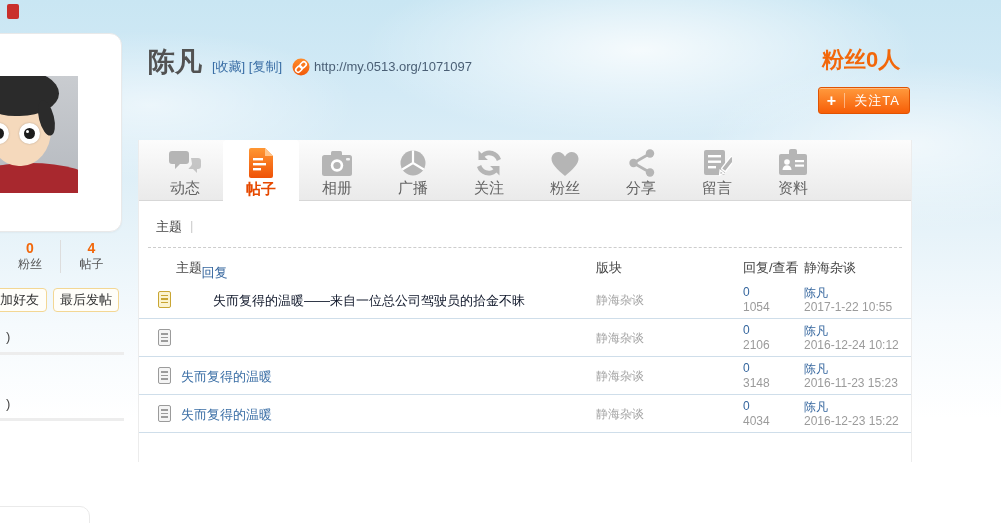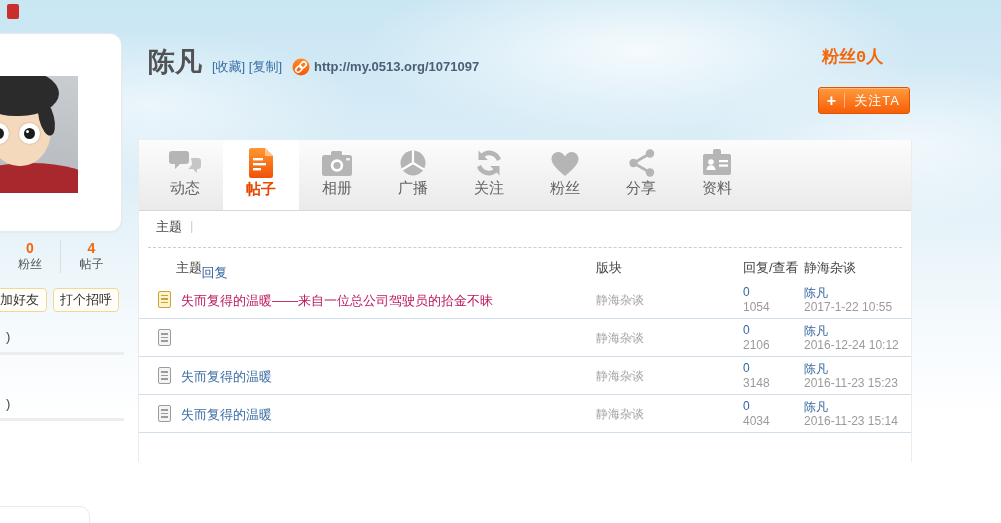--- a/index.html
+++ b/index.html
@@ -53,33 +53,33 @@
   .sline { position:absolute; left:0; width:124px; height:3px; background:#ededed; }
   .sline.s1 { top:352px; } .sline.s2 { top:418px; }
   .bottom-card { position:absolute; left:-30px; top:506px; width:120px; height:40px;
     background:#fff; border:1px solid #eaeaea; border-radius:10px; }
 
   
   .p-name { position:absolute; left:148px; top:44px; font-size:27px; font-weight:bold; color:#525252; }
   .p-actions { position:absolute; left:212px; top:58px; font-size:13px; }
   .p-actions a { color:#3a6ea5; text-decoration:none; cursor:pointer; }
   .chain-wrap { position:absolute; left:292px; top:58px; width:18px; height:18px; }
-  .p-url { position:absolute; left:314px; top:59px; font-size:13px; font-weight:bold; color:#4a5f75; text-decoration:none; cursor:pointer; }
-  .fans-label { position:absolute; left:822px; top:45px; font-size:17px; font-weight:bold; color:#f2670a;font-family:Liberation Mono, monospace; }
+  .p-url { position:absolute; left:314px; top:59px; font-size:13px; font-weight:normal; color:#4a5f75; text-decoration:none; cursor:pointer; }
+  .fans-label { position:absolute; left:822px; top:45px; font-size:22px; font-weight:bold; color:#f2670a; }
   .follow-btn { position:absolute; left:818px; top:87px; width:92px; height:27px; display:flex; align-items:center;
     background:linear-gradient(180deg,#ff9a3d,#f75e07); border:1px solid #e05302; border-radius:3px;
     color:#fff; cursor:pointer; box-shadow:inset 0 1px 0 rgba(255,255,255,.35); }
   .follow-btn .plus { width:26px; text-align:center; font-size:16px; font-weight:bold;
     border-right:1px solid rgba(255,255,255,.45); line-height:15px; }
   .follow-btn .lbl { flex:1; text-align:center; font-size:13px; letter-spacing:1px; }
 
   
   .panel { position:absolute; left:138px; top:140px; width:774px; height:322px; background:#fff;
     border-left:1px solid #ececec; border-right:1px solid #ececec; }
-  .tabstrip { position:relative; height:71px; background:linear-gradient(180deg,#fcfcfc,#eaeaea);
+  .tabstrip { position:relative; height:61px; background:linear-gradient(180deg,#fcfcfc,#eaeaea);
     border-bottom:1px solid #d7d7d7; }
   .tabs { position:absolute; left:8px; top:0; display:flex; align-items:flex-start; }
   .tab { width:76px; height:63px; display:flex; flex-direction:column; align-items:center;
     justify-content:flex-end; padding-bottom:7px; cursor:pointer; }
   .tab .ticon { height:30px; display:flex; align-items:flex-end; margin-bottom:3px; }
   .tab .tlbl { font-size:15px; color:#636363; line-height:16px; }
   .tab.active { height:70px; padding-bottom:13px; background:#fff; border-radius:4px 4px 0 0;
     position:relative; z-index:2; }
   .tab.active .tlbl { color:#e64900; font-weight:bold; }
   .ticon svg .g { fill:#b5b5b5; }
@@ -98,21 +98,21 @@
   .rows { position:absolute; top:141px; left:0; width:100%; }
   .trow { position:relative; height:38px; border-bottom:1px solid #cfdeea; }
   .doc-ic { position:absolute; left:19px; top:10px; width:13px; height:17px; border-radius:2px; }
   .doc-ic.gold { background:#fbf3cf; border:1px solid #c9a634; }
   .doc-ic.gold::after { content:""; position:absolute; left:2px; right:2px; top:3px; height:9px;
     background:repeating-linear-gradient(to bottom,#c9a634 0 1.5px,transparent 1.5px 3.5px); }
   .doc-ic.gray { background:#f4f4f4; border:1px solid #9b9b9b; }
   .doc-ic.gray::after { content:""; position:absolute; left:2px; right:2px; top:3px; height:9px;
     background:repeating-linear-gradient(to bottom,#9b9b9b 0 1.5px,transparent 1.5px 3.5px); }
   .ttl { position:absolute; left:42px; top:11px; font-size:13px; text-decoration:none; cursor:pointer; }
-  .ttl.t-dark { color:#be185d; }
+  .ttl.t-dark { color:#0f172a;margin-left:32px; }
   .ttl.t-link { color:#3a6ea5; }
   .frm { position:absolute; left:457px; top:11px; font-size:12px; color:#a5a5a5; text-decoration:none; cursor:pointer; }
   .rep { position:absolute; left:604px; top:4px; font-size:12px; color:#35669e; }
   .vws { position:absolute; left:604px; top:19px; font-size:12px; color:#9b9b9b; }
   .pst { position:absolute; left:665px; top:4px; font-size:12px; color:#35669e; text-decoration:none; cursor:pointer; }
   .dte { position:absolute; left:665px; top:19px; font-size:12px; color:#9b9b9b;text-align:center; }
 </style>
 </head>
 <body>
 
@@ -145,21 +145,21 @@
       <div class="v">0</div>
       <div class="t">粉丝</div>
     </div>
     <div class="stat">
       <div class="v">4</div>
       <div class="t">帖子</div>
     </div>
   </div>
 
   <div class="side-btn b1">加好友</div>
-  <div class="side-btn b2">打个招呼</div>
+  <div class="side-btn b2">最后发帖</div>
 
   <div class="frag f1">)</div>
   <div class="sline s1"></div>
   <div class="frag f2">)</div>
   <div class="sline s2"></div>
   <div class="bottom-card"></div>
 
   <div class="p-name">陈凡</div>
   <div class="p-actions">
     <a>[收藏]</a>
@@ -268,20 +268,35 @@
               <path d="M7.5 14L24 4.5M7.5 14L24 23.5" stroke="#b5b5b5" stroke-width="2.6" fill="none"></path>
               <circle class="g" cx="24" cy="4.5" r="4.2"></circle>
               <circle class="g" cx="7.5" cy="14" r="4.2"></circle>
               <circle class="g" cx="24" cy="23.5" r="4.2"></circle>
             </svg>
             </span>
           <span class="tlbl">分享</span>
         </div>
 
 
+        <div class="tab">
+          <span class="ticon">
+            <svg width="30" height="28" viewBox="0 0 30 28">
+              <rect class="g" x="2" y="1" width="21" height="25" rx="2"></rect>
+              <rect class="w" x="6" y="6" width="13" height="2.4"></rect>
+              <rect class="w" x="6" y="11.5" width="13" height="2.4"></rect>
+              <rect class="w" x="6" y="17" width="8" height="2.4"></rect>
+              <g transform="rotate(38 24 17)">
+                <rect class="g" x="22" y="6" width="5" height="16" rx="1" stroke="#fff" stroke-width="1.4"></rect>
+                <path class="g" d="M22 24l2.5 4 2.5-4z" stroke="#fff" stroke-width="1.4"></path>
+              </g>
+            </svg>
+            </span>
+          <span class="tlbl">留言</span>
+        </div>
 
         <div class="tab">
           <span class="ticon">
             <svg width="30" height="28" viewBox="0 0 30 28">
               <rect class="g" x="11" y="0" width="8" height="7" rx="2"></rect>
               <rect class="g" x="1" y="5" width="28" height="21" rx="2"></rect>
               <circle class="w" cx="9" cy="13" r="2.8"></circle>
               <path class="w" d="M4.5 21c0-3.2 2.1-4.8 4.5-4.8s4.5 1.6 4.5 4.8z"></path>
               <rect class="w" x="17" y="11" width="9" height="2.2"></rect>
               <rect class="w" x="17" y="15.5" width="9" height="2.2"></rect>
@@ -338,18 +353,18 @@
         <span class="dte">2016-11-23 15:23</span>
       </div>
 
       <div class="trow">
         <span class="doc-ic gray"></span>
         <a class="ttl t-link">失而复得的温暖</a>
         <a class="frm">静海杂谈</a>
         <span class="rep">0</span>
         <span class="vws">4034</span>
         <a class="pst">陈凡</a>
-        <span class="dte">2016-11-23 15:14</span>
+        <span class="dte">2016-12-23 15:22</span>
       </div>
 
     </div>
   </div>
 </div>
 
 </body></html>

